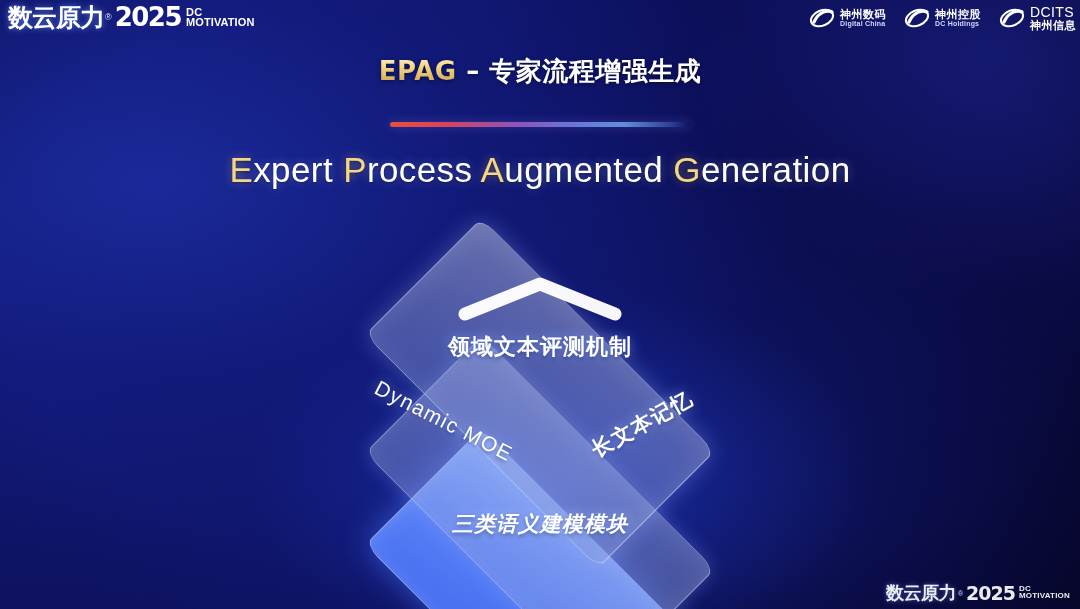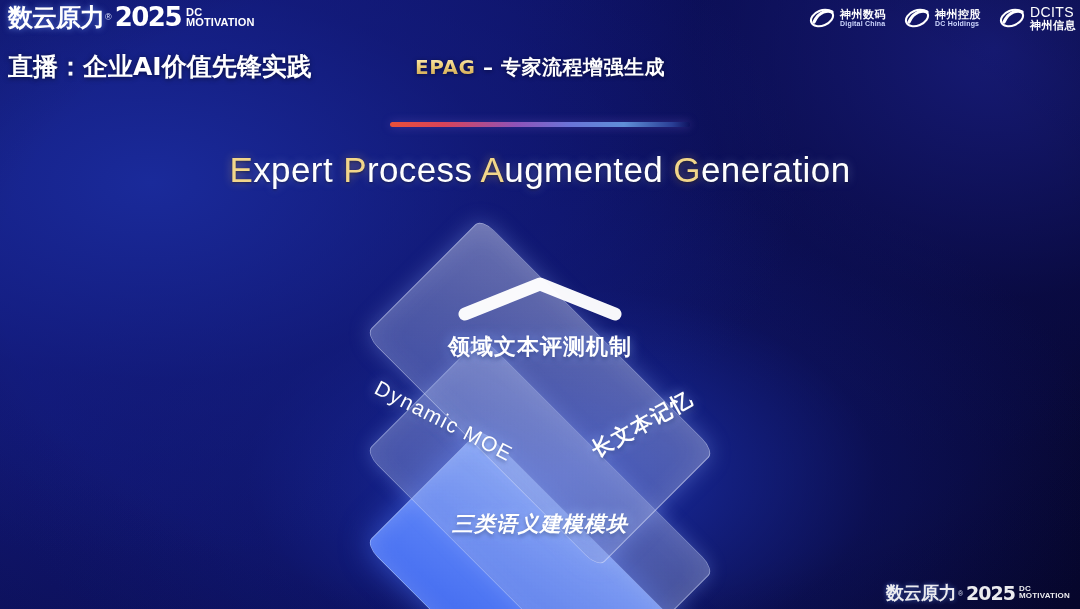--- a/index.html
+++ b/index.html
@@ -54,21 +54,21 @@
   .swoosh{ width:26px; height:22px; flex:0 0 auto; }
   .ptxt{ display:flex; flex-direction:column; line-height:1.04;justify-content:space-between; }
   .ptxt .cn{ font-size:11px; font-weight:bold; color:#ffffff; letter-spacing:.5px;
              font-family:"DejaVu Sans",sans-serif; }
   .ptxt .en{ font-size:7px; font-weight:bold; color:#cfd8ff; letter-spacing:.2px; }
   .ptxt .big{ font-size:14px; font-weight:normal; color:#ffffff; letter-spacing:.4px; }
 
   
   .epag-title{
     position:absolute; top:54px; left:0; width:1080px; text-align:center; z-index:5;
-    font-size:20px; font-weight:bold; letter-spacing:.5px;
+    font-size:26px; font-weight:bold; letter-spacing:.5px;
     font-family:"DejaVu Sans","Liberation Sans",sans-serif;
   }
   .epag-title .gold{
     background:linear-gradient(180deg,#fff4c8 0%,#f0d17e 42%,#c9a04a 100%);
     -webkit-background-clip:text; background-clip:text; color:transparent;
     -webkit-text-fill-color:transparent;
     filter:drop-shadow(0 1px 2px rgba(0,0,0,.5));
   }
   .epag-title .white{ color:#ffffff; text-shadow:0 1px 4px rgba(0,0,0,.45); }
 
@@ -171,21 +171,20 @@
   <div class="brand-logo">
     <span class="bl-cn">数云原力</span>
     <span class="bl-reg">®</span>
     <span class="bl-year">2025</span>
     <span class="bl-dc">
       <span>DC</span>
       <span>MOTIVATION</span>
     </span>
   </div>
 
-  <div class="live-line">直播：企业AI价值先锋实践</div>
 
   <div class="partner-logos">
 
     <div class="plogo">
       <svg class="swoosh" viewBox="0 0 26 22">
         <ellipse cx="13" cy="11" rx="11.5" ry="7.5" transform="rotate(-22 13 11)" fill="none" stroke="#ffffff" stroke-width="2.1"></ellipse>
         <path d="M5 15 C10 4, 19 3, 23 5" fill="none" stroke="#ffffff" stroke-width="3.2" stroke-linecap="round"></path>
       </svg>
       <span class="ptxt">
         <span class="cn">神州数码</span>

